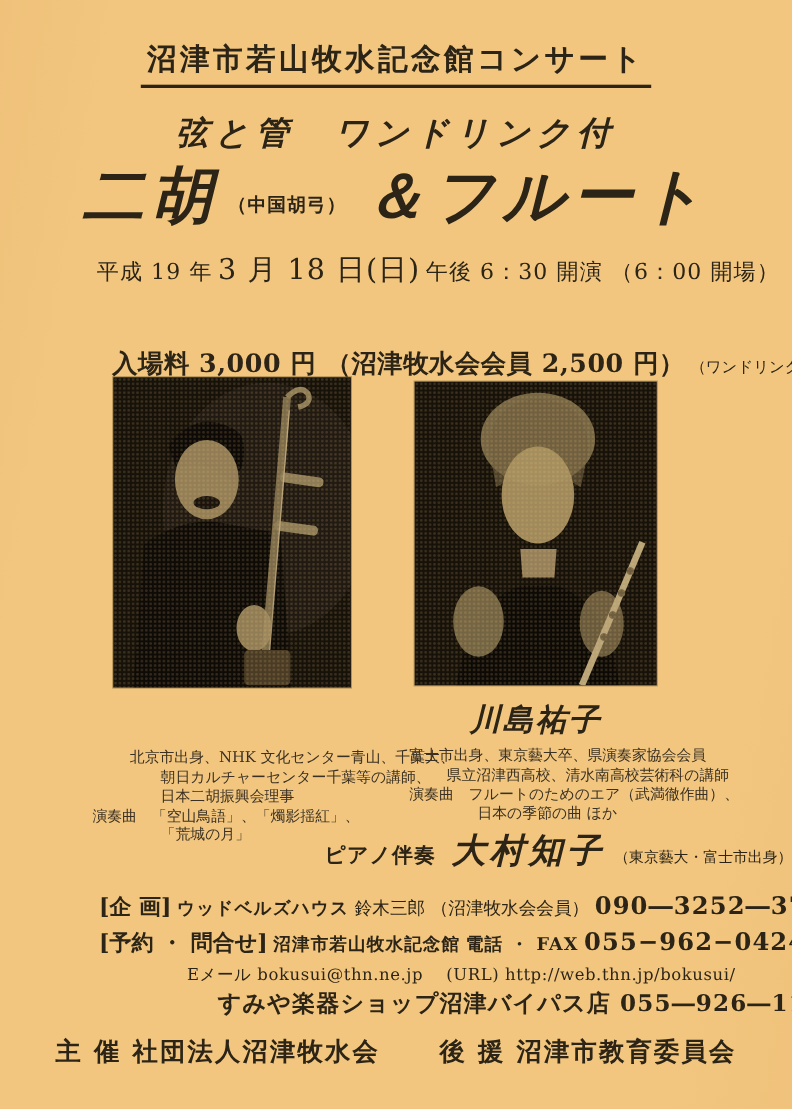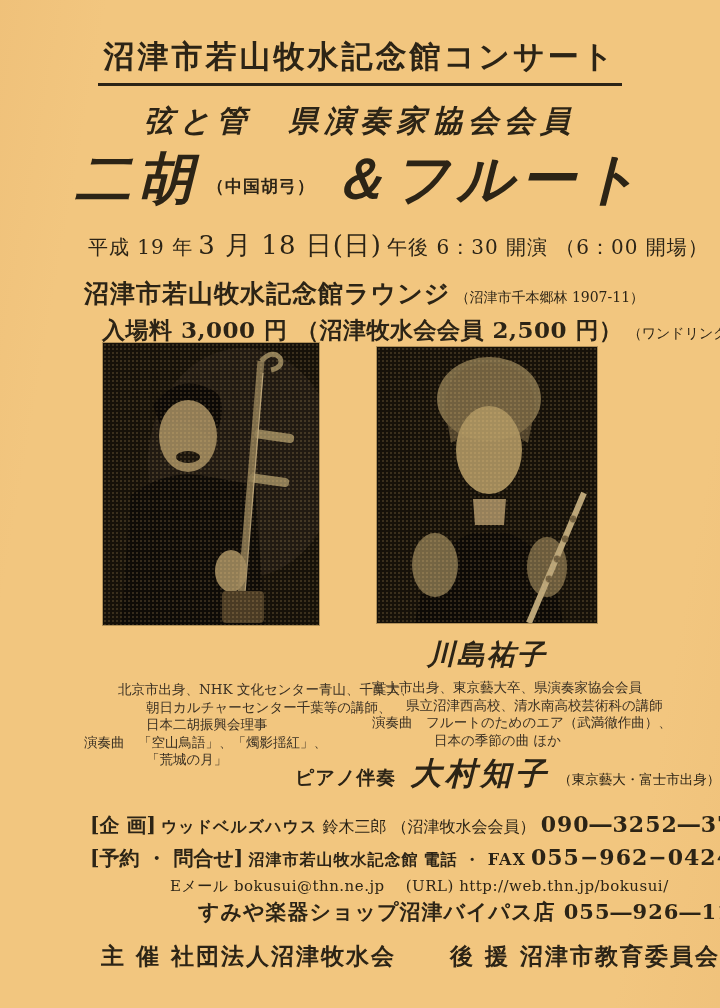--- a/index.html
+++ b/index.html
@@ -12,21 +12,21 @@
     color:#2c2416;
     font-family:"DejaVu Serif","Liberation Serif",serif;
     overflow:hidden;
   }
   .abs{position:absolute;}
 
   
   .title-wrap{top:36px;left:0;width:100%;text-align:center;}
   .title{
     display:inline-block;
-    font-size:31px;font-weight:700;letter-spacing:3px;
+    font-size:27px;font-weight:700;letter-spacing:3px;
     padding:0 6px 5px 6px;
     border-bottom:3px solid #2c2416;
   }
   .subtitle{
     top:101px;left:0;width:100%;text-align:center;
     font-size:30px;font-weight:700;letter-spacing:6px;
     font-style:italic;
   }
   .main-title{
     top:148px;left:0;width:100%;
@@ -84,47 +84,43 @@
   .c-line1{top:811px;left:90px;white-space:nowrap;}
   .c-line2{top:844px;left:90px;white-space:nowrap;}
   .c-line3{top:877px;left:170px;white-space:nowrap;font-size:15px;letter-spacing:0.5px;}
   .c-label{font-size:20px;font-weight:600;}
   .c-text{font-size:16px;font-weight:600;letter-spacing:1px;}
   .c-small{font-size:16px;}
   .c-phone{font-size:22px;font-weight:600;letter-spacing:1px;}
   .shop-line{top:898px;left:198px;white-space:nowrap;font-size:21px;font-weight:600;letter-spacing:1px;}
 
   
-  .footer{top:941px;left:0;width:100%;text-align:right;white-space:nowrap;
+  .footer{top:941px;left:0;width:100%;text-align:center;white-space:nowrap;
     font-size:23px;font-weight:600;letter-spacing:2px;}
   .f-gap{display:inline-block;width:34px;}
 </style>
 </head>
 <body>
 
 <div class="poster">
 
   <div class="abs title-wrap">
     <span class="title">沼津市若山牧水記念館コンサート</span>
   </div>
-  <div class="abs subtitle">弦と管　県演奏家協会会員</div>
+  <div class="abs subtitle">弦と管　ワンドリンク付</div>
   <div class="abs main-title">
     <span class="mt-big">二胡</span>
     <span class="mt-note">（中国胡弓）</span>
     <span class="mt-big">＆フルート</span>
   </div>
 
   <div class="abs date-line">
     <span class="d-pre">平成 19 年</span>
     <span class="d-main">3 月 18 日(日)</span>
     <span class="d-time">午後 6：30 開演 （6：00 開場）</span>
-  </div>
-  <div class="abs venue-line">
-    <span class="v-name">沼津市若山牧水記念館ラウンジ</span>
-    <span class="v-addr">（沼津市千本郷林 1907-11）</span>
   </div>
   <div class="abs adm-line">
     <span class="a-main">入場料 3,000 円 （沼津牧水会会員 2,500 円）</span>
     <span class="a-note">（ワンドリンク付）</span>
   </div>
 
   <div class="abs photo photo-left">
     <svg viewBox="0 0 216 282" width="216" height="282" xmlns="http://www.w3.org/2000/svg">
       <ellipse cx="140" cy="120" rx="95" ry="115" fill="#3a3227" opacity="0.3"></ellipse>
       <path d="M50 62 Q78 26 114 50 Q122 60 117 80 L110 98 Q82 70 58 84 Z" fill="#0c0906"></path>

